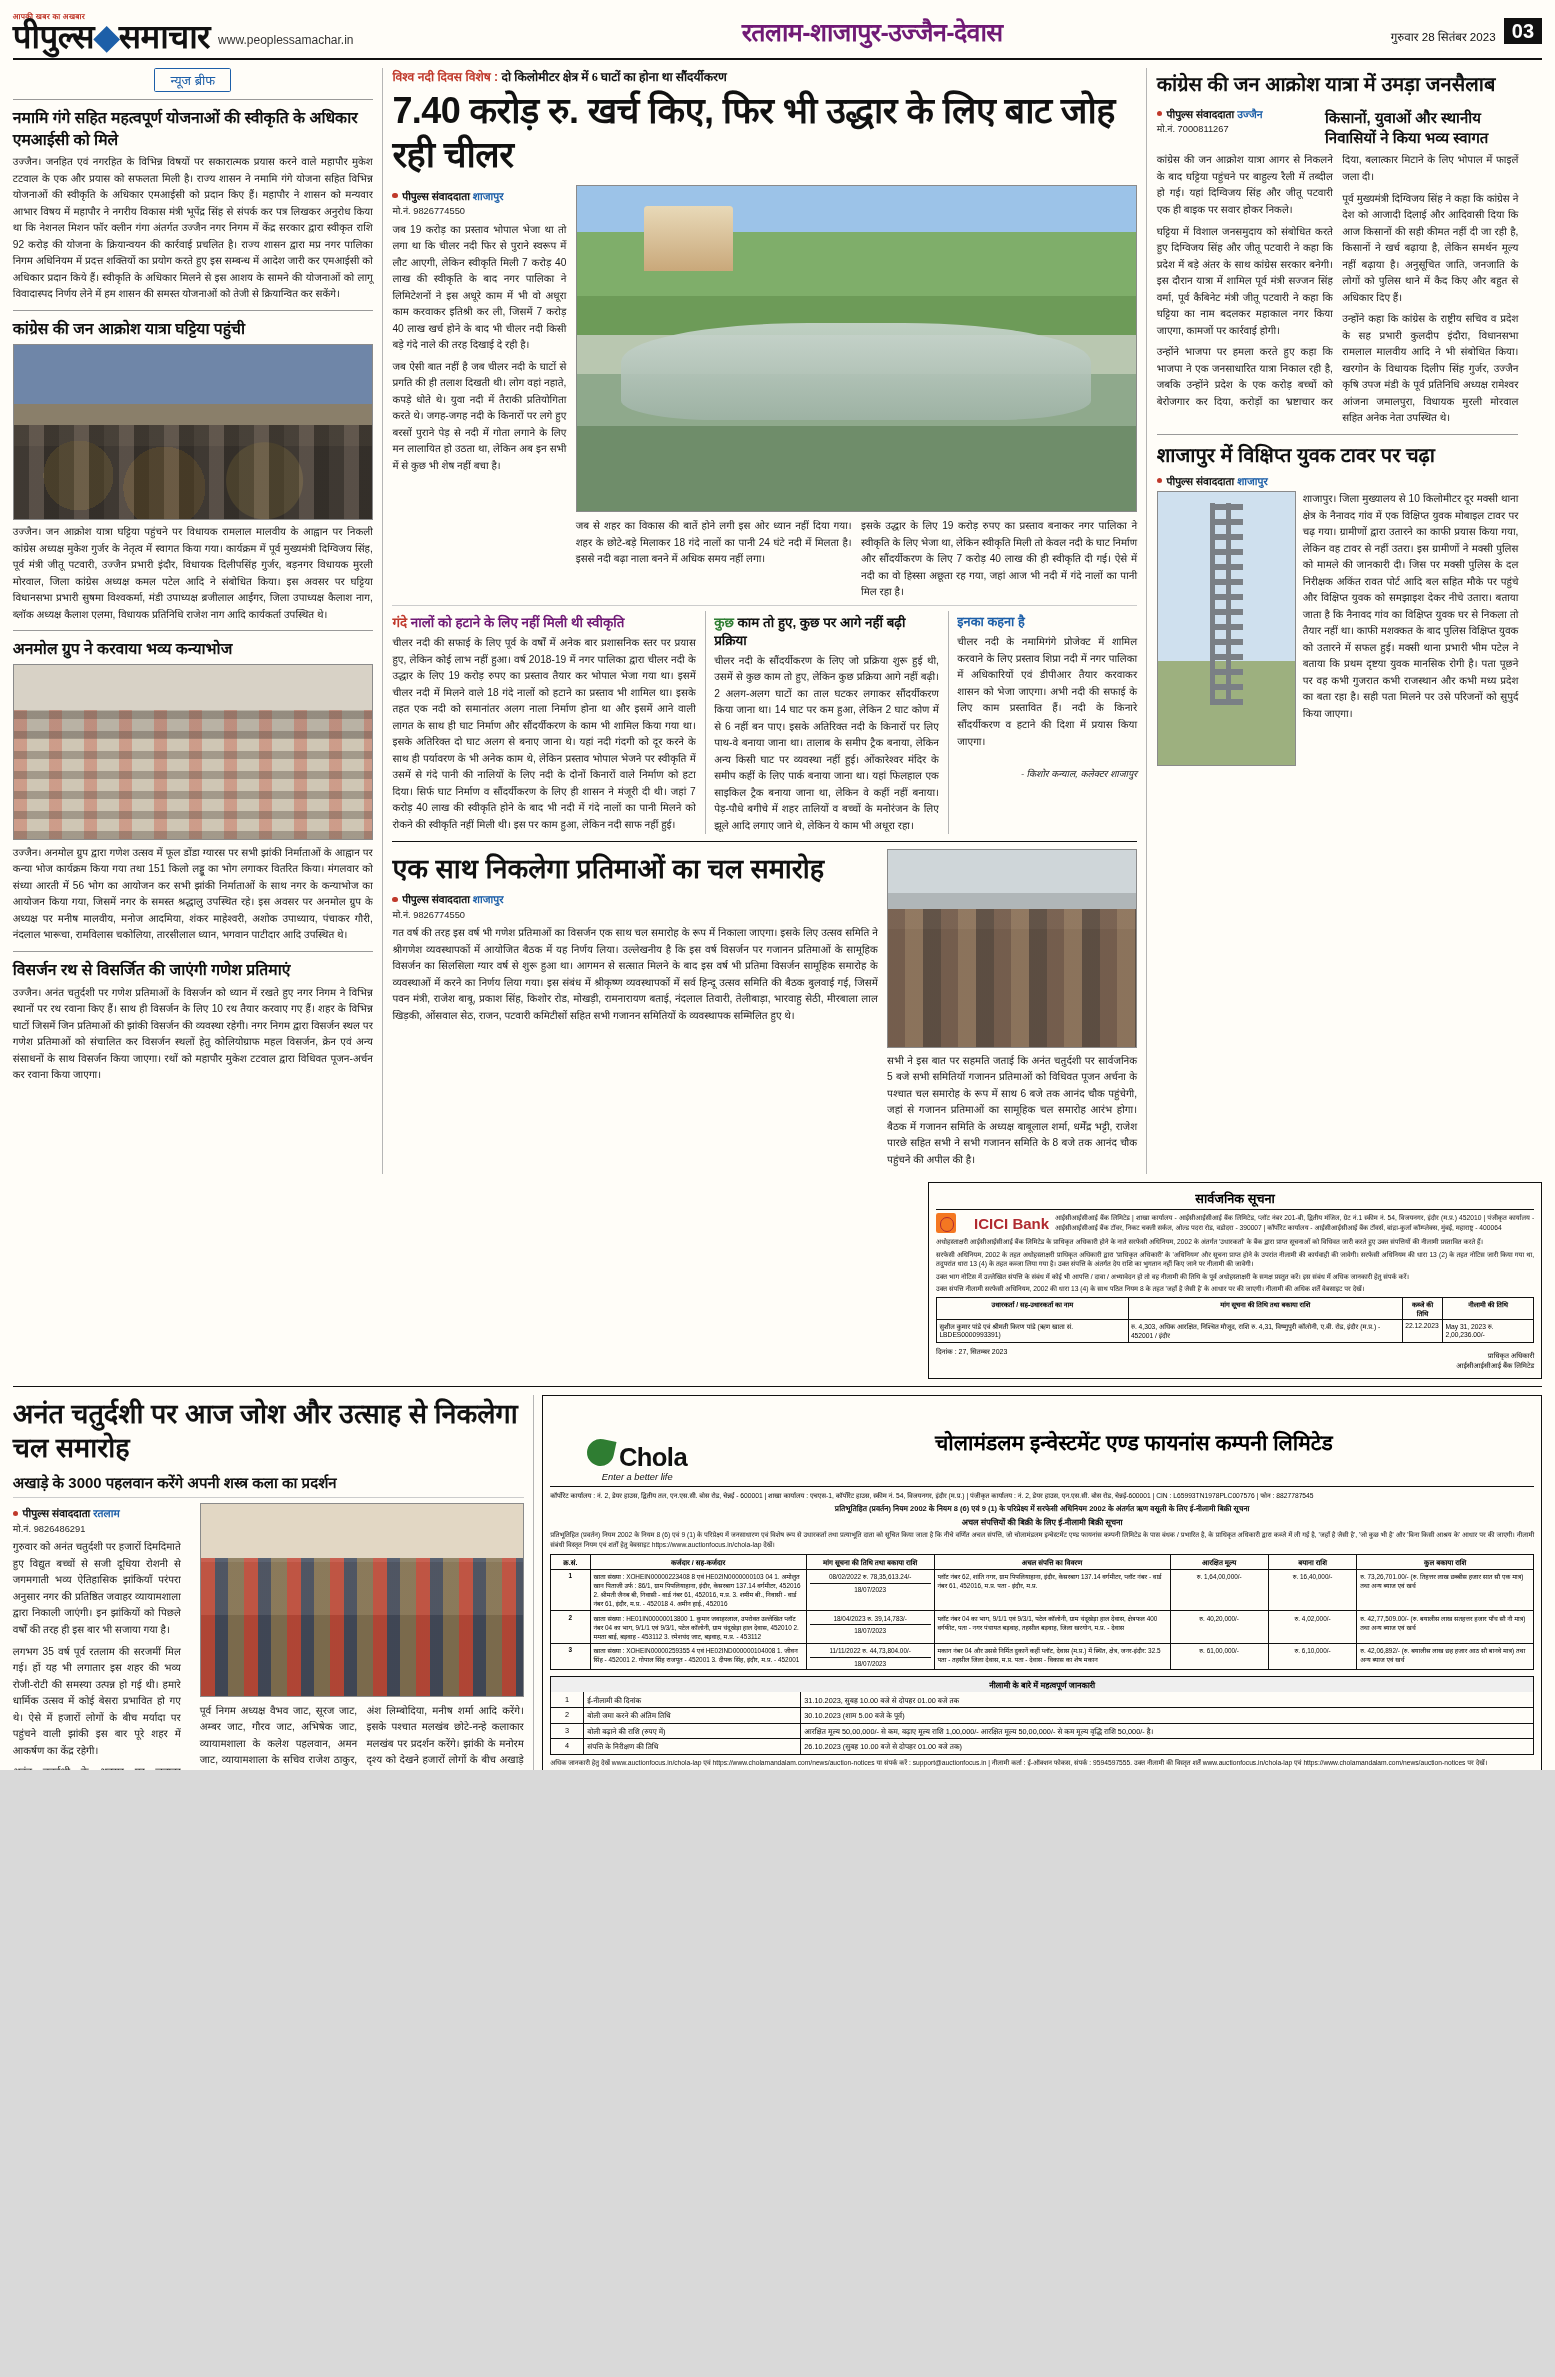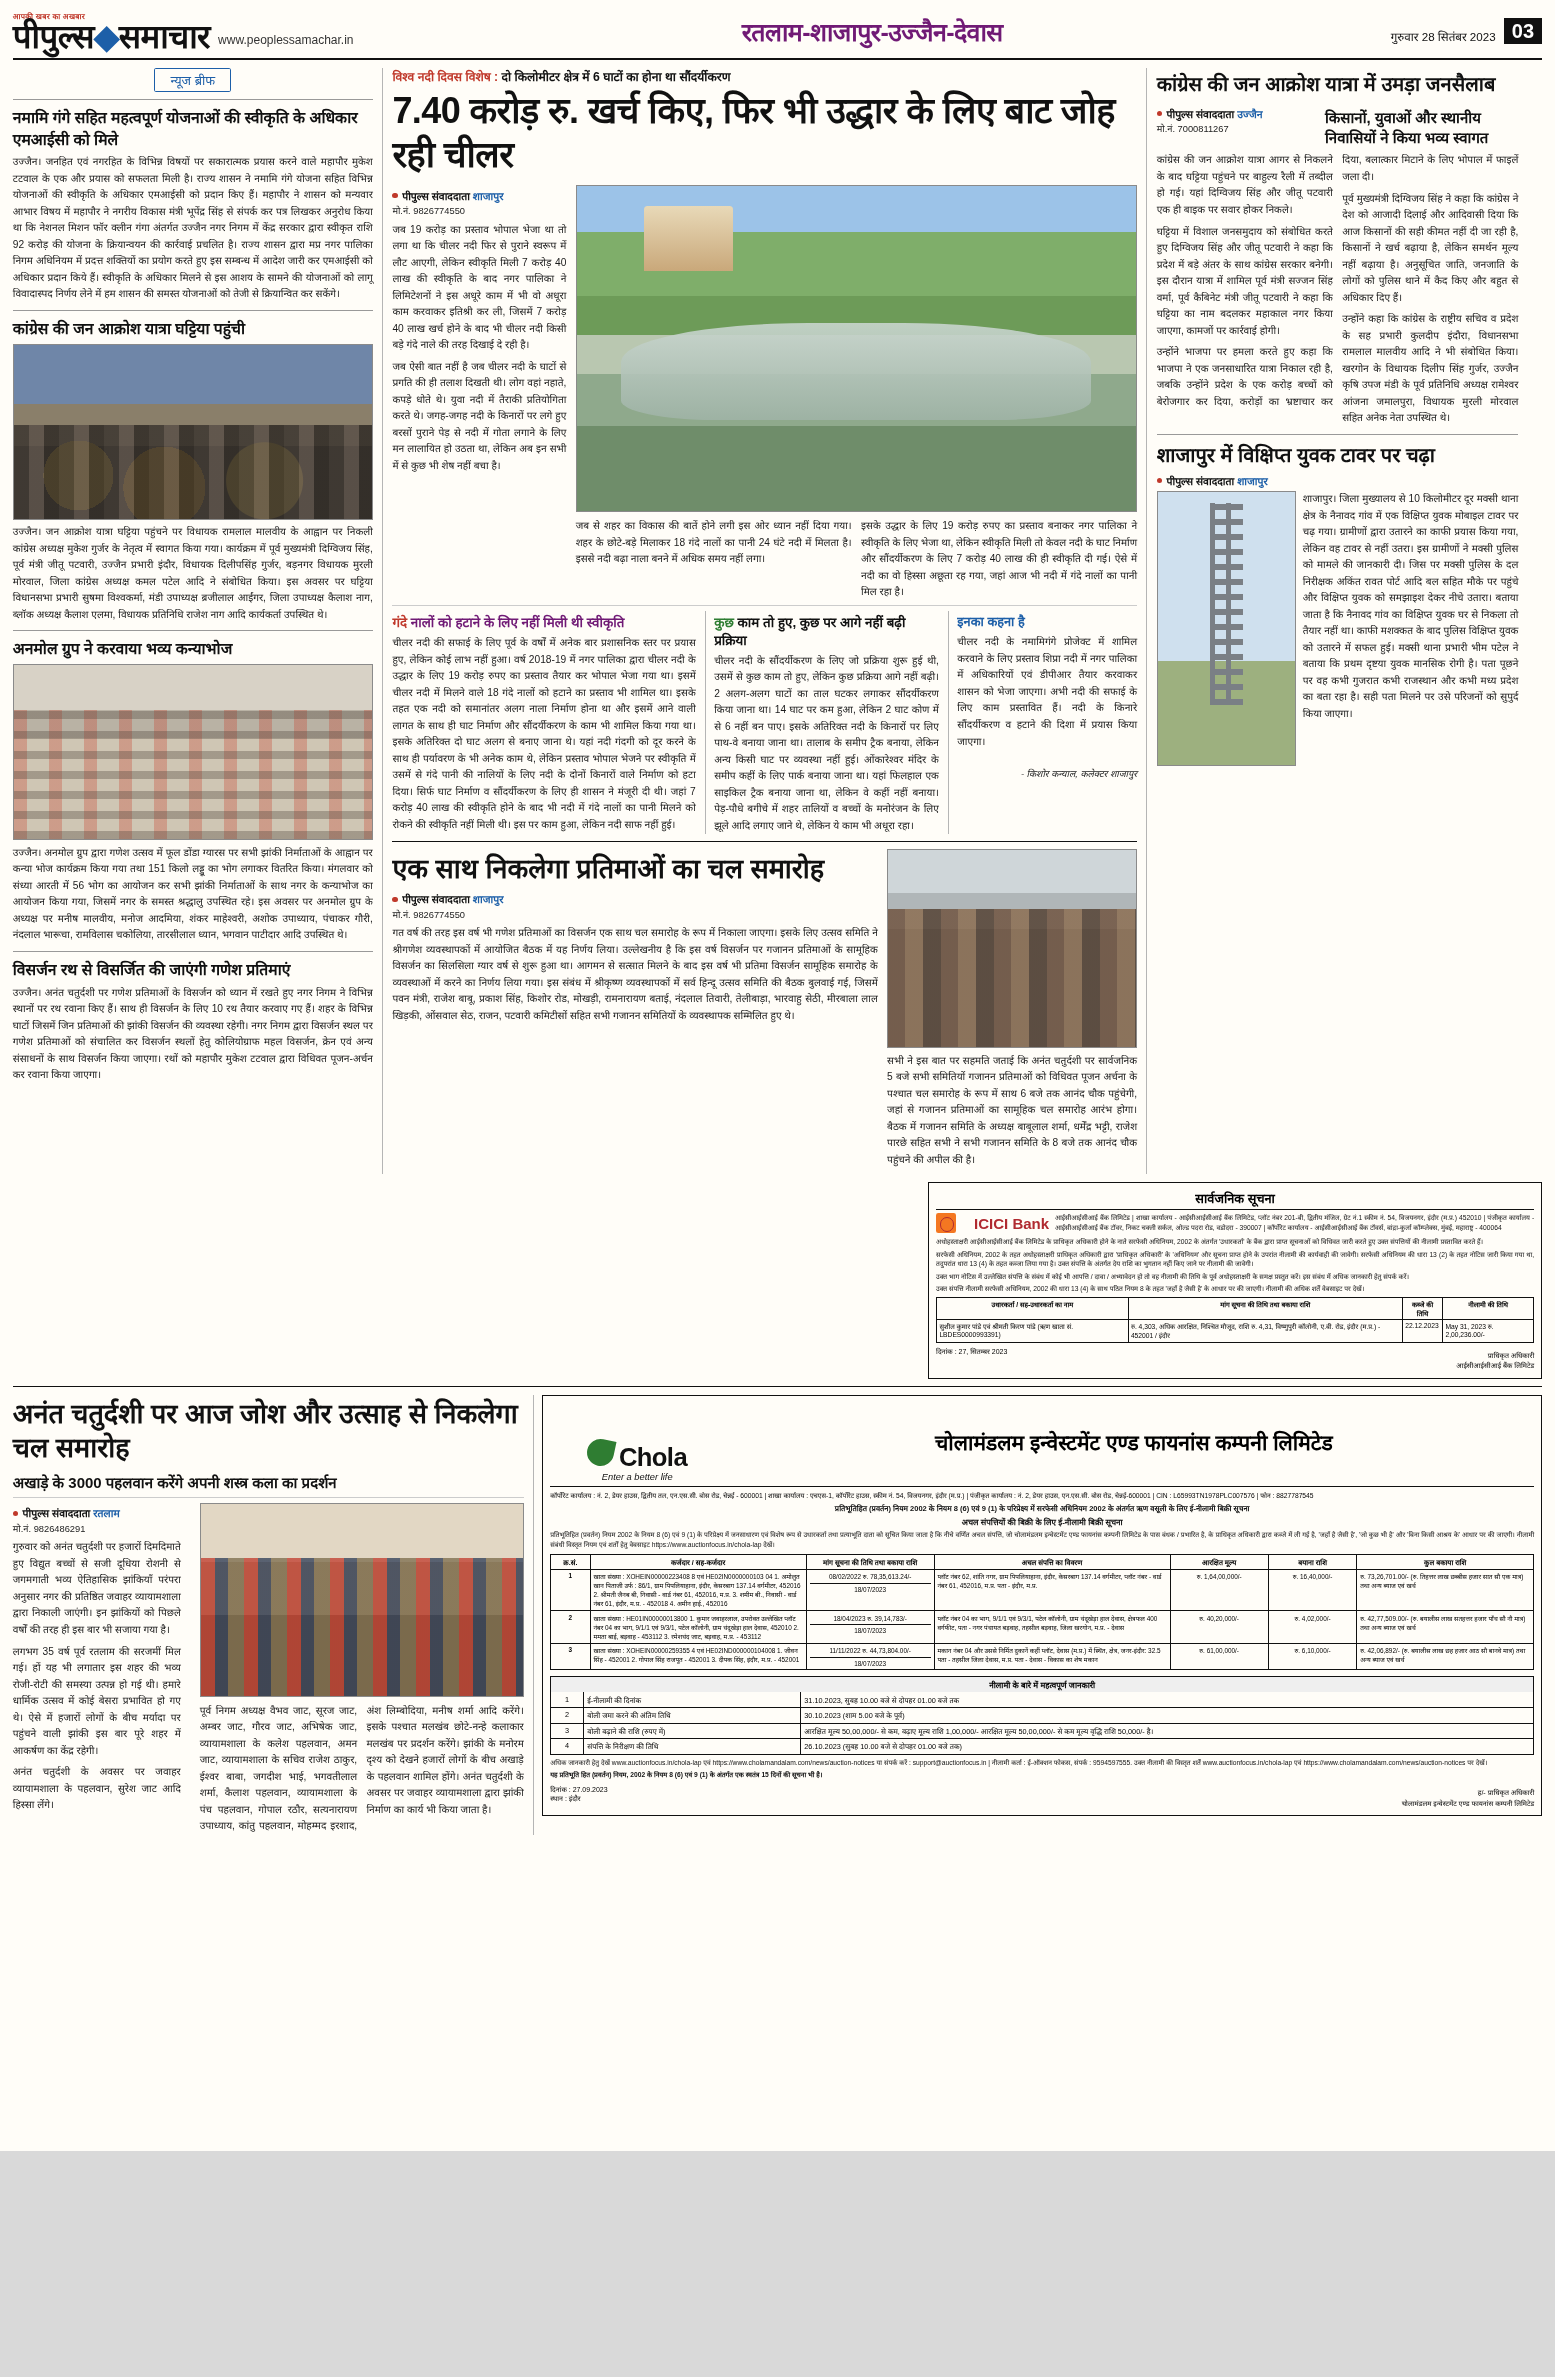--- a/index.html
+++ b/index.html
@@ -1,18 +1,18 @@
 <!DOCTYPE html>
 <html lang="hi" style="font-size:9.3px"><head>
 <meta charset="utf-8">
 <style>
   html,body{margin:0;padding:0;background:#d9d9d9;}
   body{font-family:"Liberation Sans", sans-serif;}
   .page{
-    width:1555px;height:2151px;background:#fffdf8;position:relative;
+    width:1555px;height:1770px;background:#fffdf8;position:relative;
     box-sizing:border-box;padding:10.5px 12.8px;overflow:hidden;
   }
   
   .masthead{display:flex;align-items:center;justify-content:space-between;border-bottom:2.3px solid #111;padding-bottom:5.8px;}
   .mh-left{display:flex;align-items:flex-end;gap:8.1px;}
   .logo-box{display:flex;flex-direction:column;}
   .logo-tag{font-size:7.5px;color:#c0392b;font-weight:bold;letter-spacing:0.3px;}
   .logo-main{font-size:33px;font-weight:bold;line-height:.95;color:#111;letter-spacing:-0.6px;}
   .logo-main .blue{color:#1d5fa8;}
   .logo-url{font-size:12px;color:#333;padding-bottom:4.6px;}
@@ -31,21 +31,21 @@
   .rule-thick{border-top:1.7px solid #111;margin:7px 0;}
   .hairline{border-top:0.6px solid #ccc;margin:4.6px 0;}
   
   .kicker{display:inline-block;border:0.6px solid #1d5fa8;color:#1d5fa8;font-size:12.8px;padding:2.3px 15px;border-radius:1.7px;}
   .kicker-wrap{text-align:center;}
   .hl-sm{font-size:15.7px;font-weight:bold;line-height:1.35;color:#111;margin:7px 0 4.6px;}
   .hl-md{font-size:20px;font-weight:bold;line-height:1.3;color:#111;margin:3.5px 0 5.8px;}
   .hl-xl{font-size:36px;font-weight:bold;line-height:1.22;color:#111;margin:4.6px 0 8.1px;letter-spacing:-0.6px;}
   .hl-lg{font-size:27px;font-weight:bold;line-height:1.25;color:#111;margin:3.5px 0 5.8px;}
   .overline{font-size:12.2px;color:#c0392b;font-weight:bold;margin-bottom:2.3px;}
-  .overline .blk{color:#111;}
+  .overline .blk{color:#111;font-family:Liberation Serif, serif;}
   .byline{font-size:10.5px;font-weight:bold;color:#111;}
   .byline .loc{color:#1d5fa8;}
   .byline-row{display:flex;align-items:center;gap:4.6px;margin:3.5px 0 1.2px;}
   .bull{width:5.2px;height:5.2px;background:#c0392b;border-radius:50%;display:inline-block;}
   .mo{font-size:9.3px;color:#222;margin-bottom:4.6px;}
   .body{font-size:10.2px;line-height:1.62;color:#1a1a1a;text-align:justify;}
   .body p{margin:0 0 5.2px;}
   .cols2{column-count:2;column-gap:9.3px;}
   .subhead-red{font-size:13.4px;font-weight:bold;color:#c0392b;line-height:1.3;margin:3.5px 0;}
   .subhead-red .blk{color:#701a75;}

